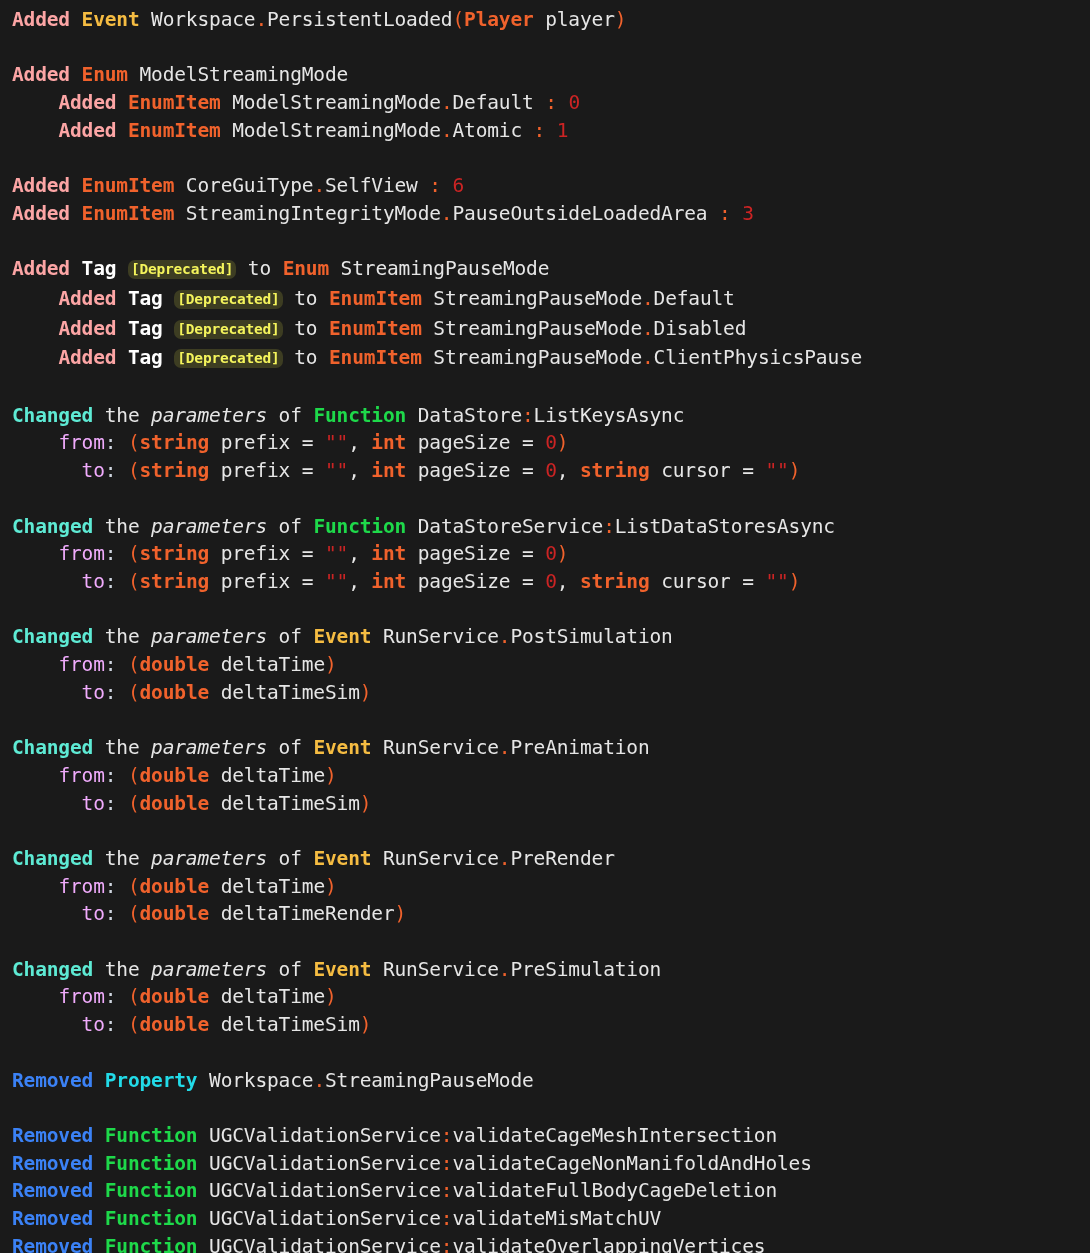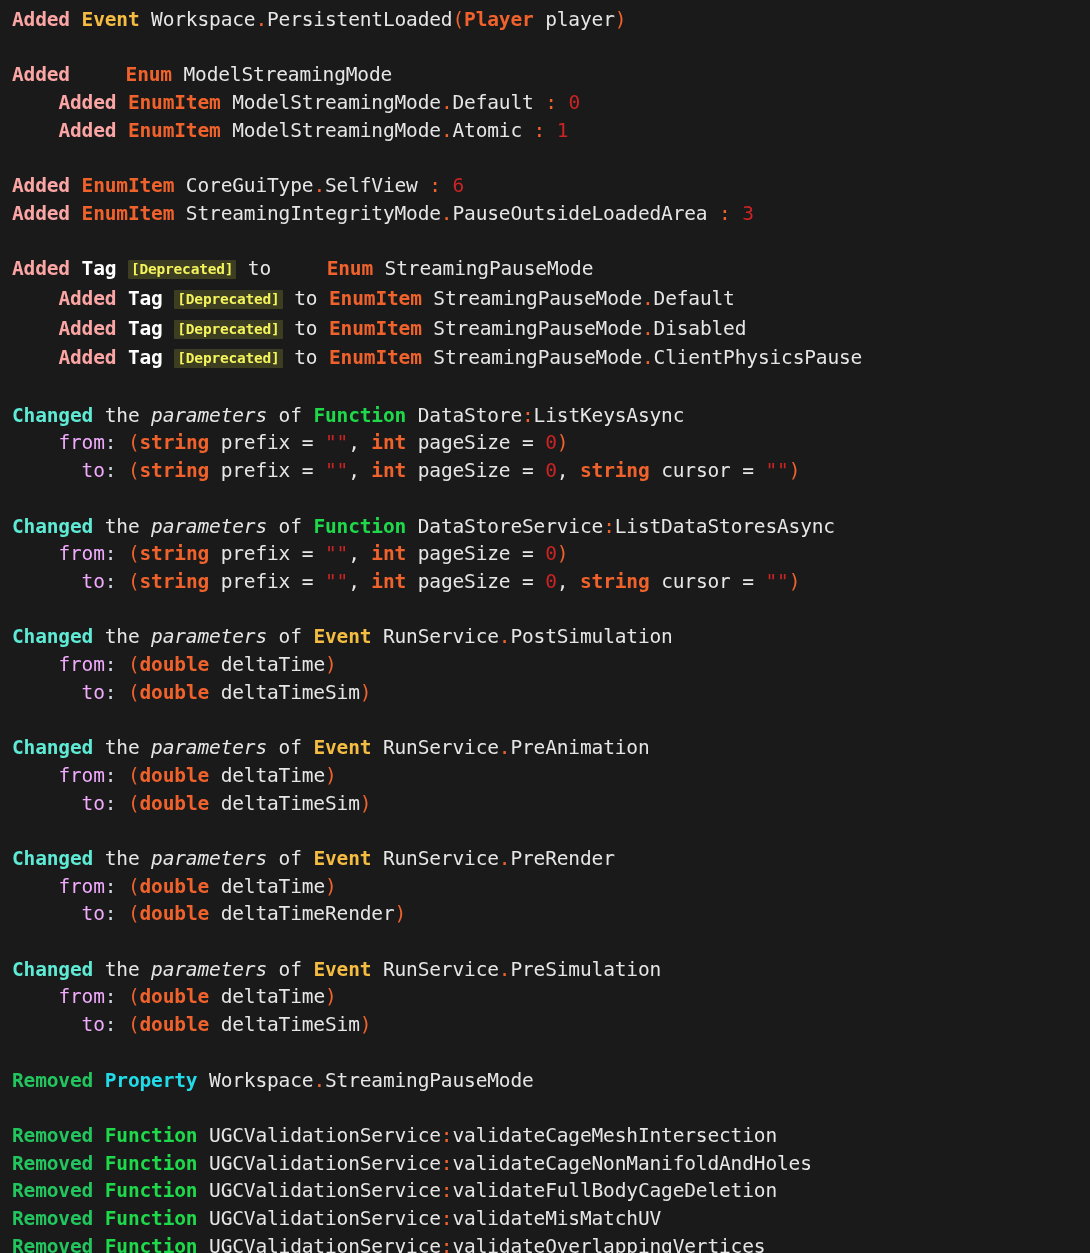--- a/index.html
+++ b/index.html
@@ -25,44 +25,44 @@
   .line {
     white-space: pre;
     min-height: 27.7px;
   }
   .line.blank {
     height: 27.7px;
   }
   
   .t-added     { color: #fca5a5; font-weight: bold; }
   .t-changed   { color: #5eead4; font-weight: bold; }
-  .t-removed   { color: #22c55e; font-weight: bold; text-align: right; }
+  .t-removed   { color: #3b82f6; font-weight: bold; text-align: right; }
   .t-event     { color: #f5bc42; font-weight: bold; }
-  .t-enum      { color: #f0622c; font-weight: bold; margin-left: 44px; }
+  .t-enum      { color: #f0622c; font-weight: bold; }
   .t-enumitem  { color: #f0622c; font-weight: bold; }
   .t-function  { color: #1ed94a; font-weight: bold; }
   .t-property  { color: #22dbe8; font-weight: bold; }
   .t-tag       { color: #ffffff; font-weight: bold; }
   .t-type      { color: #f0622c; font-weight: bold; }
   .t-plain     { color: #e6e6e6; }
   .t-ital      { color: #e6e6e6; font-style: italic; }
   .t-num       { color: #cc2424; }
   .t-str       { color: #cc2424; }
   .t-punct     { color: #f0622c; }
   .t-colon     { color: #f0622c; }
   .t-dot       { color: #f0622c; }
   .t-label     { color: #f0abfc; }
   .t-labelcolon{ color: #cfd6e0; }
   .badge {
     background: #3d3d22;
     color: #f4f45c;
     font-weight: bold;
     font-size: 14.5px;
     padding: 1px 3px 2px 3px;
-    border-radius: 1px;
+    border-radius: 7px;
     letter-spacing: -0.2px;
     position: relative;
     top: -1px;
   }
 </style>
 </head>
 <body>
 
 <div id="changelog"><div class="section"><div class="line"><span class="t-added">Added</span><span class="t-plain"> </span><span class="t-event">Event</span><span class="t-plain"> Workspace</span><span class="t-dot">.</span><span class="t-plain">PersistentLoaded</span><span class="t-punct">(</span><span class="t-type">Player</span><span class="t-plain"> player</span><span class="t-punct">)</span></div></div><div class="line blank">&nbsp;</div><div class="section"><div class="line"><span class="t-added">Added</span><span class="t-plain"> </span><span class="t-enum">Enum</span><span class="t-plain"> ModelStreamingMode</span></div><div class="line"><span>&nbsp;&nbsp;&nbsp;&nbsp;</span><span class="t-added">Added</span><span class="t-plain"> </span><span class="t-enumitem">EnumItem</span><span class="t-plain"> ModelStreamingMode</span><span class="t-dot">.</span><span class="t-plain">Default </span><span class="t-colon">:</span><span class="t-plain"> </span><span class="t-num">0</span></div><div class="line"><span>&nbsp;&nbsp;&nbsp;&nbsp;</span><span class="t-added">Added</span><span class="t-plain"> </span><span class="t-enumitem">EnumItem</span><span class="t-plain"> ModelStreamingMode</span><span class="t-dot">.</span><span class="t-plain">Atomic </span><span class="t-colon">:</span><span class="t-plain"> </span><span class="t-num">1</span></div></div><div class="line blank">&nbsp;</div><div class="section"><div class="line"><span class="t-added">Added</span><span class="t-plain"> </span><span class="t-enumitem">EnumItem</span><span class="t-plain"> CoreGuiType</span><span class="t-dot">.</span><span class="t-plain">SelfView </span><span class="t-colon">:</span><span class="t-plain"> </span><span class="t-num">6</span></div><div class="line"><span class="t-added">Added</span><span class="t-plain"> </span><span class="t-enumitem">EnumItem</span><span class="t-plain"> StreamingIntegrityMode</span><span class="t-dot">.</span><span class="t-plain">PauseOutsideLoadedArea </span><span class="t-colon">:</span><span class="t-plain"> </span><span class="t-num">3</span></div></div><div class="line blank">&nbsp;</div><div class="section"><div class="line"><span class="t-added">Added</span><span class="t-plain"> </span><span class="t-tag">Tag</span><span class="t-plain"> </span><span class="badge">[Deprecated]</span><span class="t-plain"> to </span><span class="t-enum">Enum</span><span class="t-plain"> StreamingPauseMode</span></div><div class="line"><span>&nbsp;&nbsp;&nbsp;&nbsp;</span><span class="t-added">Added</span><span class="t-plain"> </span><span class="t-tag">Tag</span><span class="t-plain"> </span><span class="badge">[Deprecated]</span><span class="t-plain"> to </span><span class="t-enumitem">EnumItem</span><span class="t-plain"> StreamingPauseMode</span><span class="t-dot">.</span><span class="t-plain">Default</span></div><div class="line"><span>&nbsp;&nbsp;&nbsp;&nbsp;</span><span class="t-added">Added</span><span class="t-plain"> </span><span class="t-tag">Tag</span><span class="t-plain"> </span><span class="badge">[Deprecated]</span><span class="t-plain"> to </span><span class="t-enumitem">EnumItem</span><span class="t-plain"> StreamingPauseMode</span><span class="t-dot">.</span><span class="t-plain">Disabled</span></div><div class="line"><span>&nbsp;&nbsp;&nbsp;&nbsp;</span><span class="t-added">Added</span><span class="t-plain"> </span><span class="t-tag">Tag</span><span class="t-plain"> </span><span class="badge">[Deprecated]</span><span class="t-plain"> to </span><span class="t-enumitem">EnumItem</span><span class="t-plain"> StreamingPauseMode</span><span class="t-dot">.</span><span class="t-plain">ClientPhysicsPause</span></div></div><div class="line blank">&nbsp;</div><div class="section"><div class="line"><span class="t-changed">Changed</span><span class="t-plain"> the </span><span class="t-ital">parameters</span><span class="t-plain"> of </span><span class="t-function">Function</span><span class="t-plain"> DataStore</span><span class="t-colon">:</span><span class="t-plain">ListKeysAsync</span></div><div class="line"><span>&nbsp;&nbsp;&nbsp;&nbsp;</span><span class="t-label">from</span><span class="t-labelcolon">:</span><span class="t-plain"> </span><span class="t-punct">(</span><span class="t-type">string</span><span class="t-plain"> prefix = </span><span class="t-str">""</span><span class="t-plain">, </span><span class="t-type">int</span><span class="t-plain"> pageSize = </span><span class="t-num">0</span><span class="t-punct">)</span></div><div class="line"><span>&nbsp;&nbsp;&nbsp;&nbsp;&nbsp;&nbsp;</span><span class="t-label">to</span><span class="t-labelcolon">:</span><span class="t-plain"> </span><span class="t-punct">(</span><span class="t-type">string</span><span class="t-plain"> prefix = </span><span class="t-str">""</span><span class="t-plain">, </span><span class="t-type">int</span><span class="t-plain"> pageSize = </span><span class="t-num">0</span><span class="t-plain">, </span><span class="t-type">string</span><span class="t-plain"> cursor = </span><span class="t-str">""</span><span class="t-punct">)</span></div></div><div class="line blank">&nbsp;</div><div class="section"><div class="line"><span class="t-changed">Changed</span><span class="t-plain"> the </span><span class="t-ital">parameters</span><span class="t-plain"> of </span><span class="t-function">Function</span><span class="t-plain"> DataStoreService</span><span class="t-colon">:</span><span class="t-plain">ListDataStoresAsync</span></div><div class="line"><span>&nbsp;&nbsp;&nbsp;&nbsp;</span><span class="t-label">from</span><span class="t-labelcolon">:</span><span class="t-plain"> </span><span class="t-punct">(</span><span class="t-type">string</span><span class="t-plain"> prefix = </span><span class="t-str">""</span><span class="t-plain">, </span><span class="t-type">int</span><span class="t-plain"> pageSize = </span><span class="t-num">0</span><span class="t-punct">)</span></div><div class="line"><span>&nbsp;&nbsp;&nbsp;&nbsp;&nbsp;&nbsp;</span><span class="t-label">to</span><span class="t-labelcolon">:</span><span class="t-plain"> </span><span class="t-punct">(</span><span class="t-type">string</span><span class="t-plain"> prefix = </span><span class="t-str">""</span><span class="t-plain">, </span><span class="t-type">int</span><span class="t-plain"> pageSize = </span><span class="t-num">0</span><span class="t-plain">, </span><span class="t-type">string</span><span class="t-plain"> cursor = </span><span class="t-str">""</span><span class="t-punct">)</span></div></div><div class="line blank">&nbsp;</div><div class="section"><div class="line"><span class="t-changed">Changed</span><span class="t-plain"> the </span><span class="t-ital">parameters</span><span class="t-plain"> of </span><span class="t-event">Event</span><span class="t-plain"> RunService</span><span class="t-dot">.</span><span class="t-plain">PostSimulation</span></div><div class="line"><span>&nbsp;&nbsp;&nbsp;&nbsp;</span><span class="t-label">from</span><span class="t-labelcolon">:</span><span class="t-plain"> </span><span class="t-punct">(</span><span class="t-type">double</span><span class="t-plain"> deltaTime</span><span class="t-punct">)</span></div><div class="line"><span>&nbsp;&nbsp;&nbsp;&nbsp;&nbsp;&nbsp;</span><span class="t-label">to</span><span class="t-labelcolon">:</span><span class="t-plain"> </span><span class="t-punct">(</span><span class="t-type">double</span><span class="t-plain"> deltaTimeSim</span><span class="t-punct">)</span></div></div><div class="line blank">&nbsp;</div><div class="section"><div class="line"><span class="t-changed">Changed</span><span class="t-plain"> the </span><span class="t-ital">parameters</span><span class="t-plain"> of </span><span class="t-event">Event</span><span class="t-plain"> RunService</span><span class="t-dot">.</span><span class="t-plain">PreAnimation</span></div><div class="line"><span>&nbsp;&nbsp;&nbsp;&nbsp;</span><span class="t-label">from</span><span class="t-labelcolon">:</span><span class="t-plain"> </span><span class="t-punct">(</span><span class="t-type">double</span><span class="t-plain"> deltaTime</span><span class="t-punct">)</span></div><div class="line"><span>&nbsp;&nbsp;&nbsp;&nbsp;&nbsp;&nbsp;</span><span class="t-label">to</span><span class="t-labelcolon">:</span><span class="t-plain"> </span><span class="t-punct">(</span><span class="t-type">double</span><span class="t-plain"> deltaTimeSim</span><span class="t-punct">)</span></div></div><div class="line blank">&nbsp;</div><div class="section"><div class="line"><span class="t-changed">Changed</span><span class="t-plain"> the </span><span class="t-ital">parameters</span><span class="t-plain"> of </span><span class="t-event">Event</span><span class="t-plain"> RunService</span><span class="t-dot">.</span><span class="t-plain">PreRender</span></div><div class="line"><span>&nbsp;&nbsp;&nbsp;&nbsp;</span><span class="t-label">from</span><span class="t-labelcolon">:</span><span class="t-plain"> </span><span class="t-punct">(</span><span class="t-type">double</span><span class="t-plain"> deltaTime</span><span class="t-punct">)</span></div><div class="line"><span>&nbsp;&nbsp;&nbsp;&nbsp;&nbsp;&nbsp;</span><span class="t-label">to</span><span class="t-labelcolon">:</span><span class="t-plain"> </span><span class="t-punct">(</span><span class="t-type">double</span><span class="t-plain"> deltaTimeRender</span><span class="t-punct">)</span></div></div><div class="line blank">&nbsp;</div><div class="section"><div class="line"><span class="t-changed">Changed</span><span class="t-plain"> the </span><span class="t-ital">parameters</span><span class="t-plain"> of </span><span class="t-event">Event</span><span class="t-plain"> RunService</span><span class="t-dot">.</span><span class="t-plain">PreSimulation</span></div><div class="line"><span>&nbsp;&nbsp;&nbsp;&nbsp;</span><span class="t-label">from</span><span class="t-labelcolon">:</span><span class="t-plain"> </span><span class="t-punct">(</span><span class="t-type">double</span><span class="t-plain"> deltaTime</span><span class="t-punct">)</span></div><div class="line"><span>&nbsp;&nbsp;&nbsp;&nbsp;&nbsp;&nbsp;</span><span class="t-label">to</span><span class="t-labelcolon">:</span><span class="t-plain"> </span><span class="t-punct">(</span><span class="t-type">double</span><span class="t-plain"> deltaTimeSim</span><span class="t-punct">)</span></div></div><div class="line blank">&nbsp;</div><div class="section"><div class="line"><span class="t-removed">Removed</span><span class="t-plain"> </span><span class="t-property">Property</span><span class="t-plain"> Workspace</span><span class="t-dot">.</span><span class="t-plain">StreamingPauseMode</span></div></div><div class="line blank">&nbsp;</div><div class="section"><div class="line"><span class="t-removed">Removed</span><span class="t-plain"> </span><span class="t-function">Function</span><span class="t-plain"> UGCValidationService</span><span class="t-colon">:</span><span class="t-plain">validateCageMeshIntersection</span></div><div class="line"><span class="t-removed">Removed</span><span class="t-plain"> </span><span class="t-function">Function</span><span class="t-plain"> UGCValidationService</span><span class="t-colon">:</span><span class="t-plain">validateCageNonManifoldAndHoles</span></div><div class="line"><span class="t-removed">Removed</span><span class="t-plain"> </span><span class="t-function">Function</span><span class="t-plain"> UGCValidationService</span><span class="t-colon">:</span><span class="t-plain">validateFullBodyCageDeletion</span></div><div class="line"><span class="t-removed">Removed</span><span class="t-plain"> </span><span class="t-function">Function</span><span class="t-plain"> UGCValidationService</span><span class="t-colon">:</span><span class="t-plain">validateMisMatchUV</span></div><div class="line"><span class="t-removed">Removed</span><span class="t-plain"> </span><span class="t-function">Function</span><span class="t-plain"> UGCValidationService</span><span class="t-colon">:</span><span class="t-plain">validateOverlappingVertices</span></div></div></div>
 

